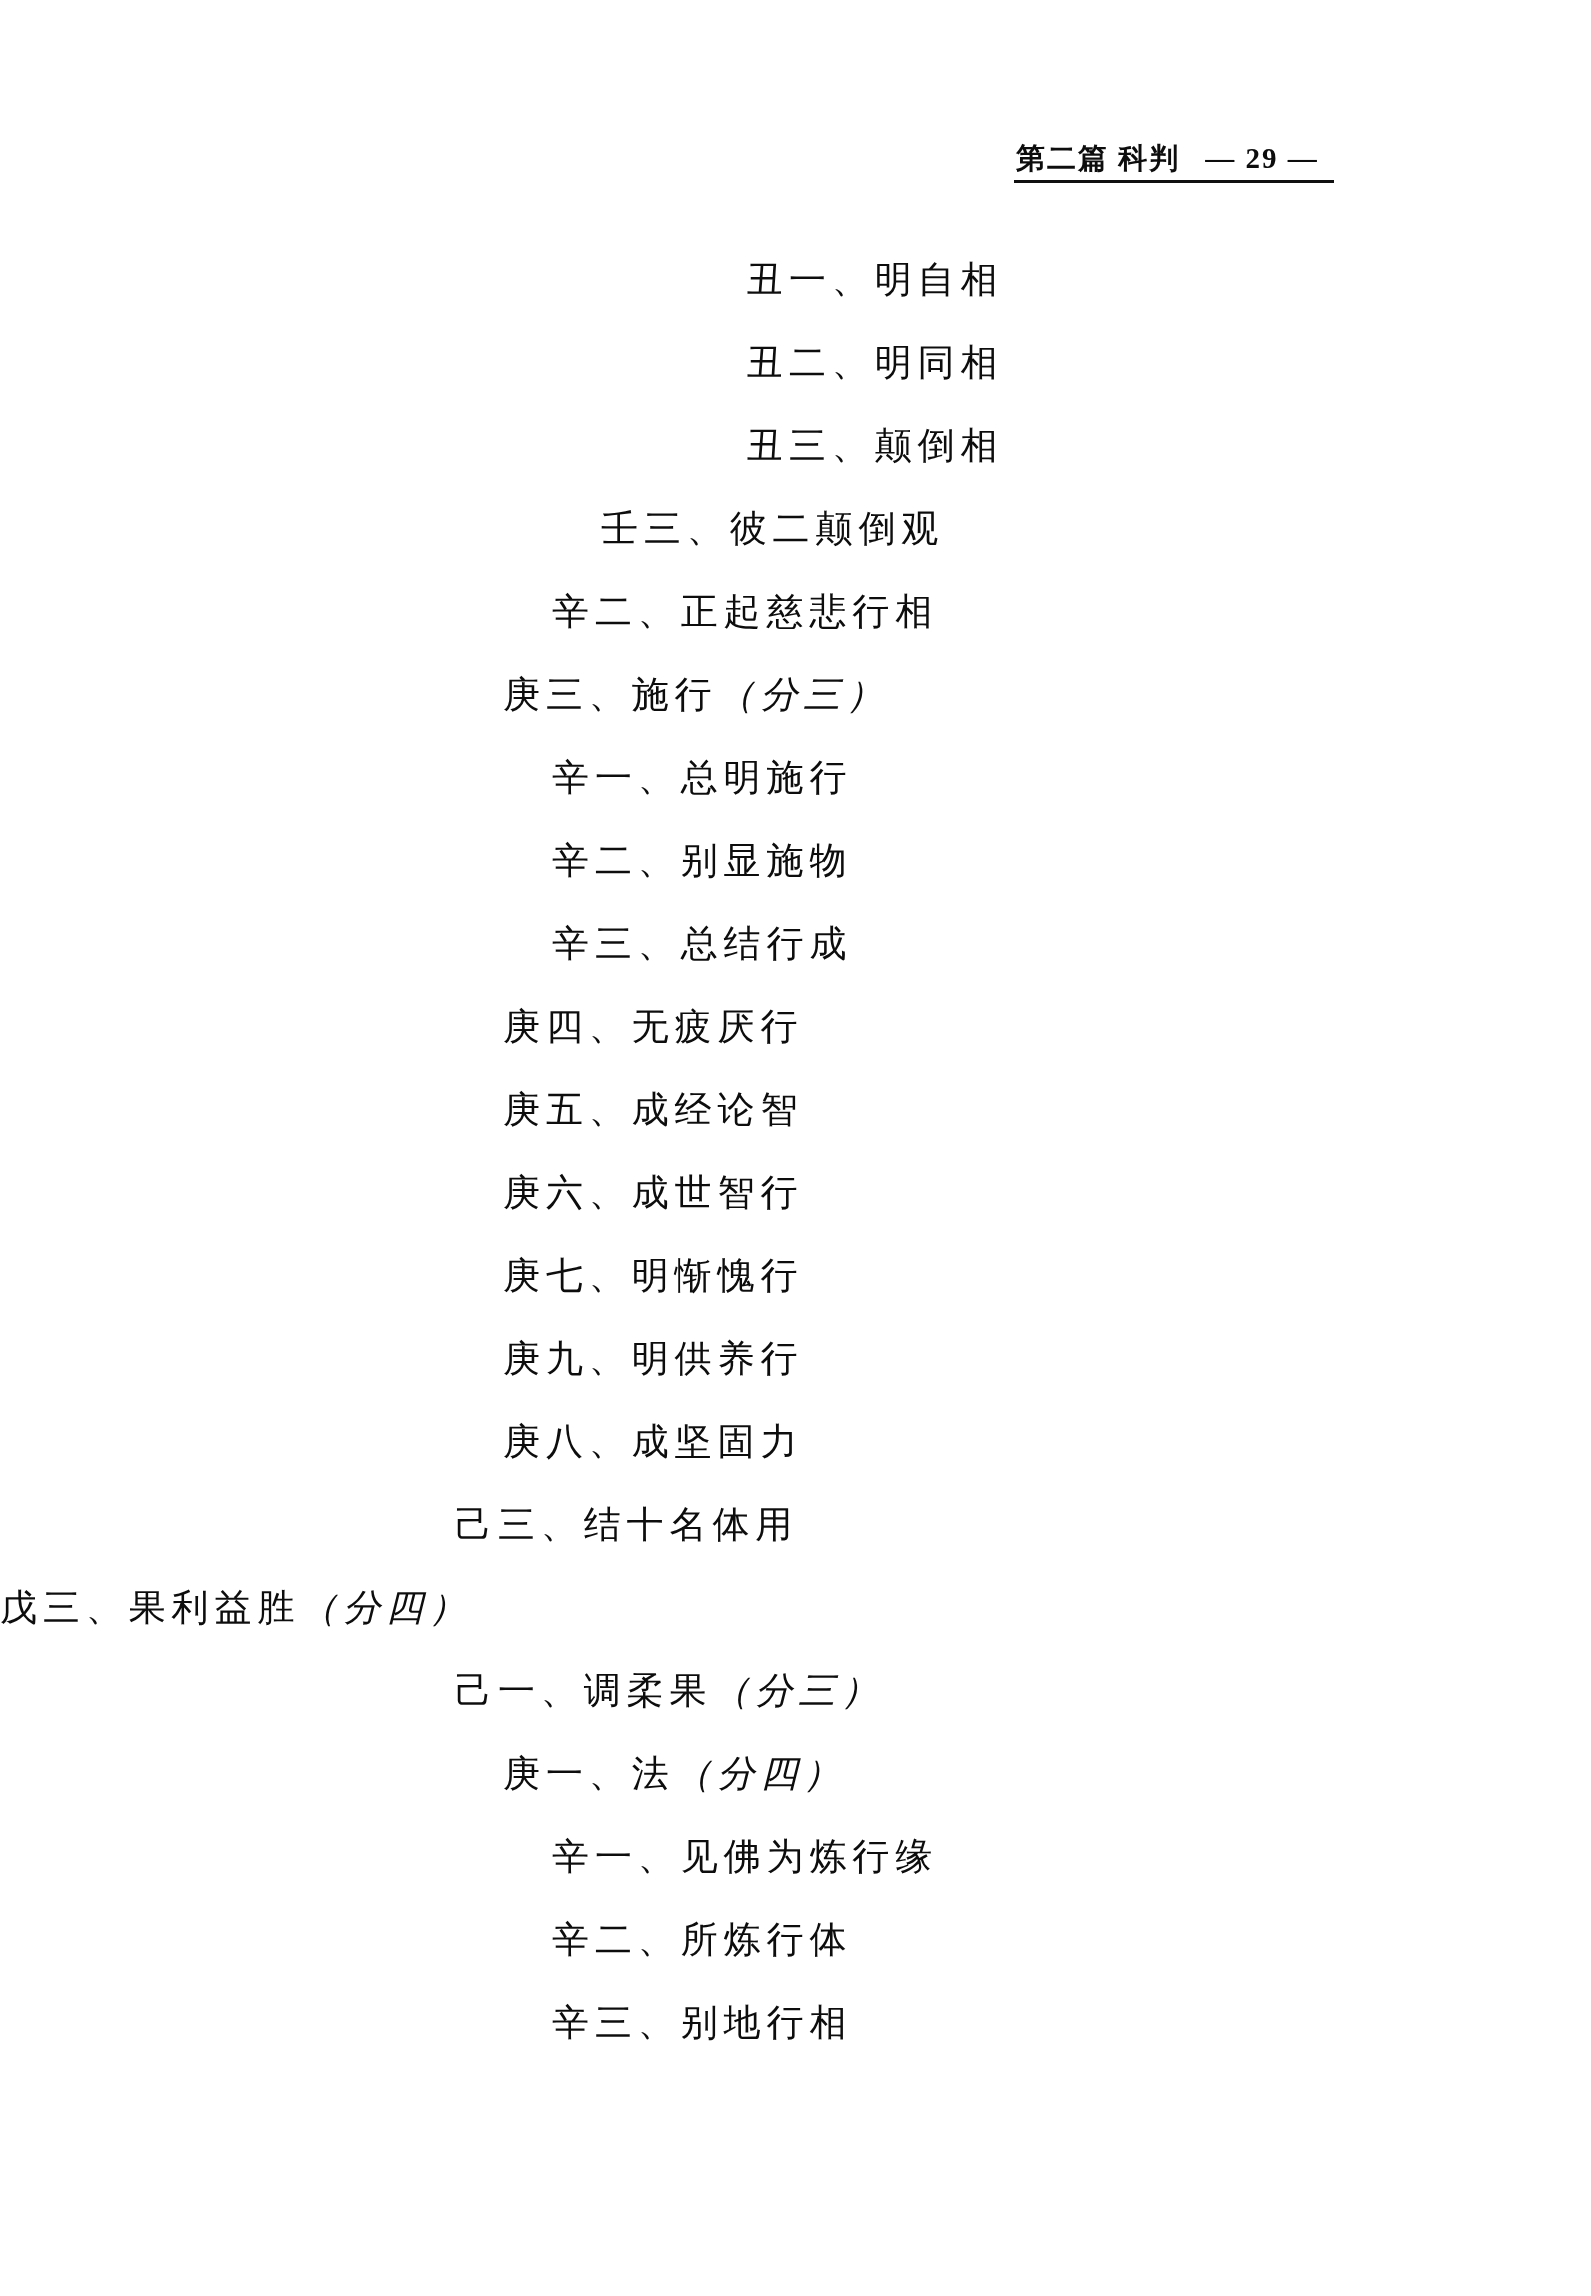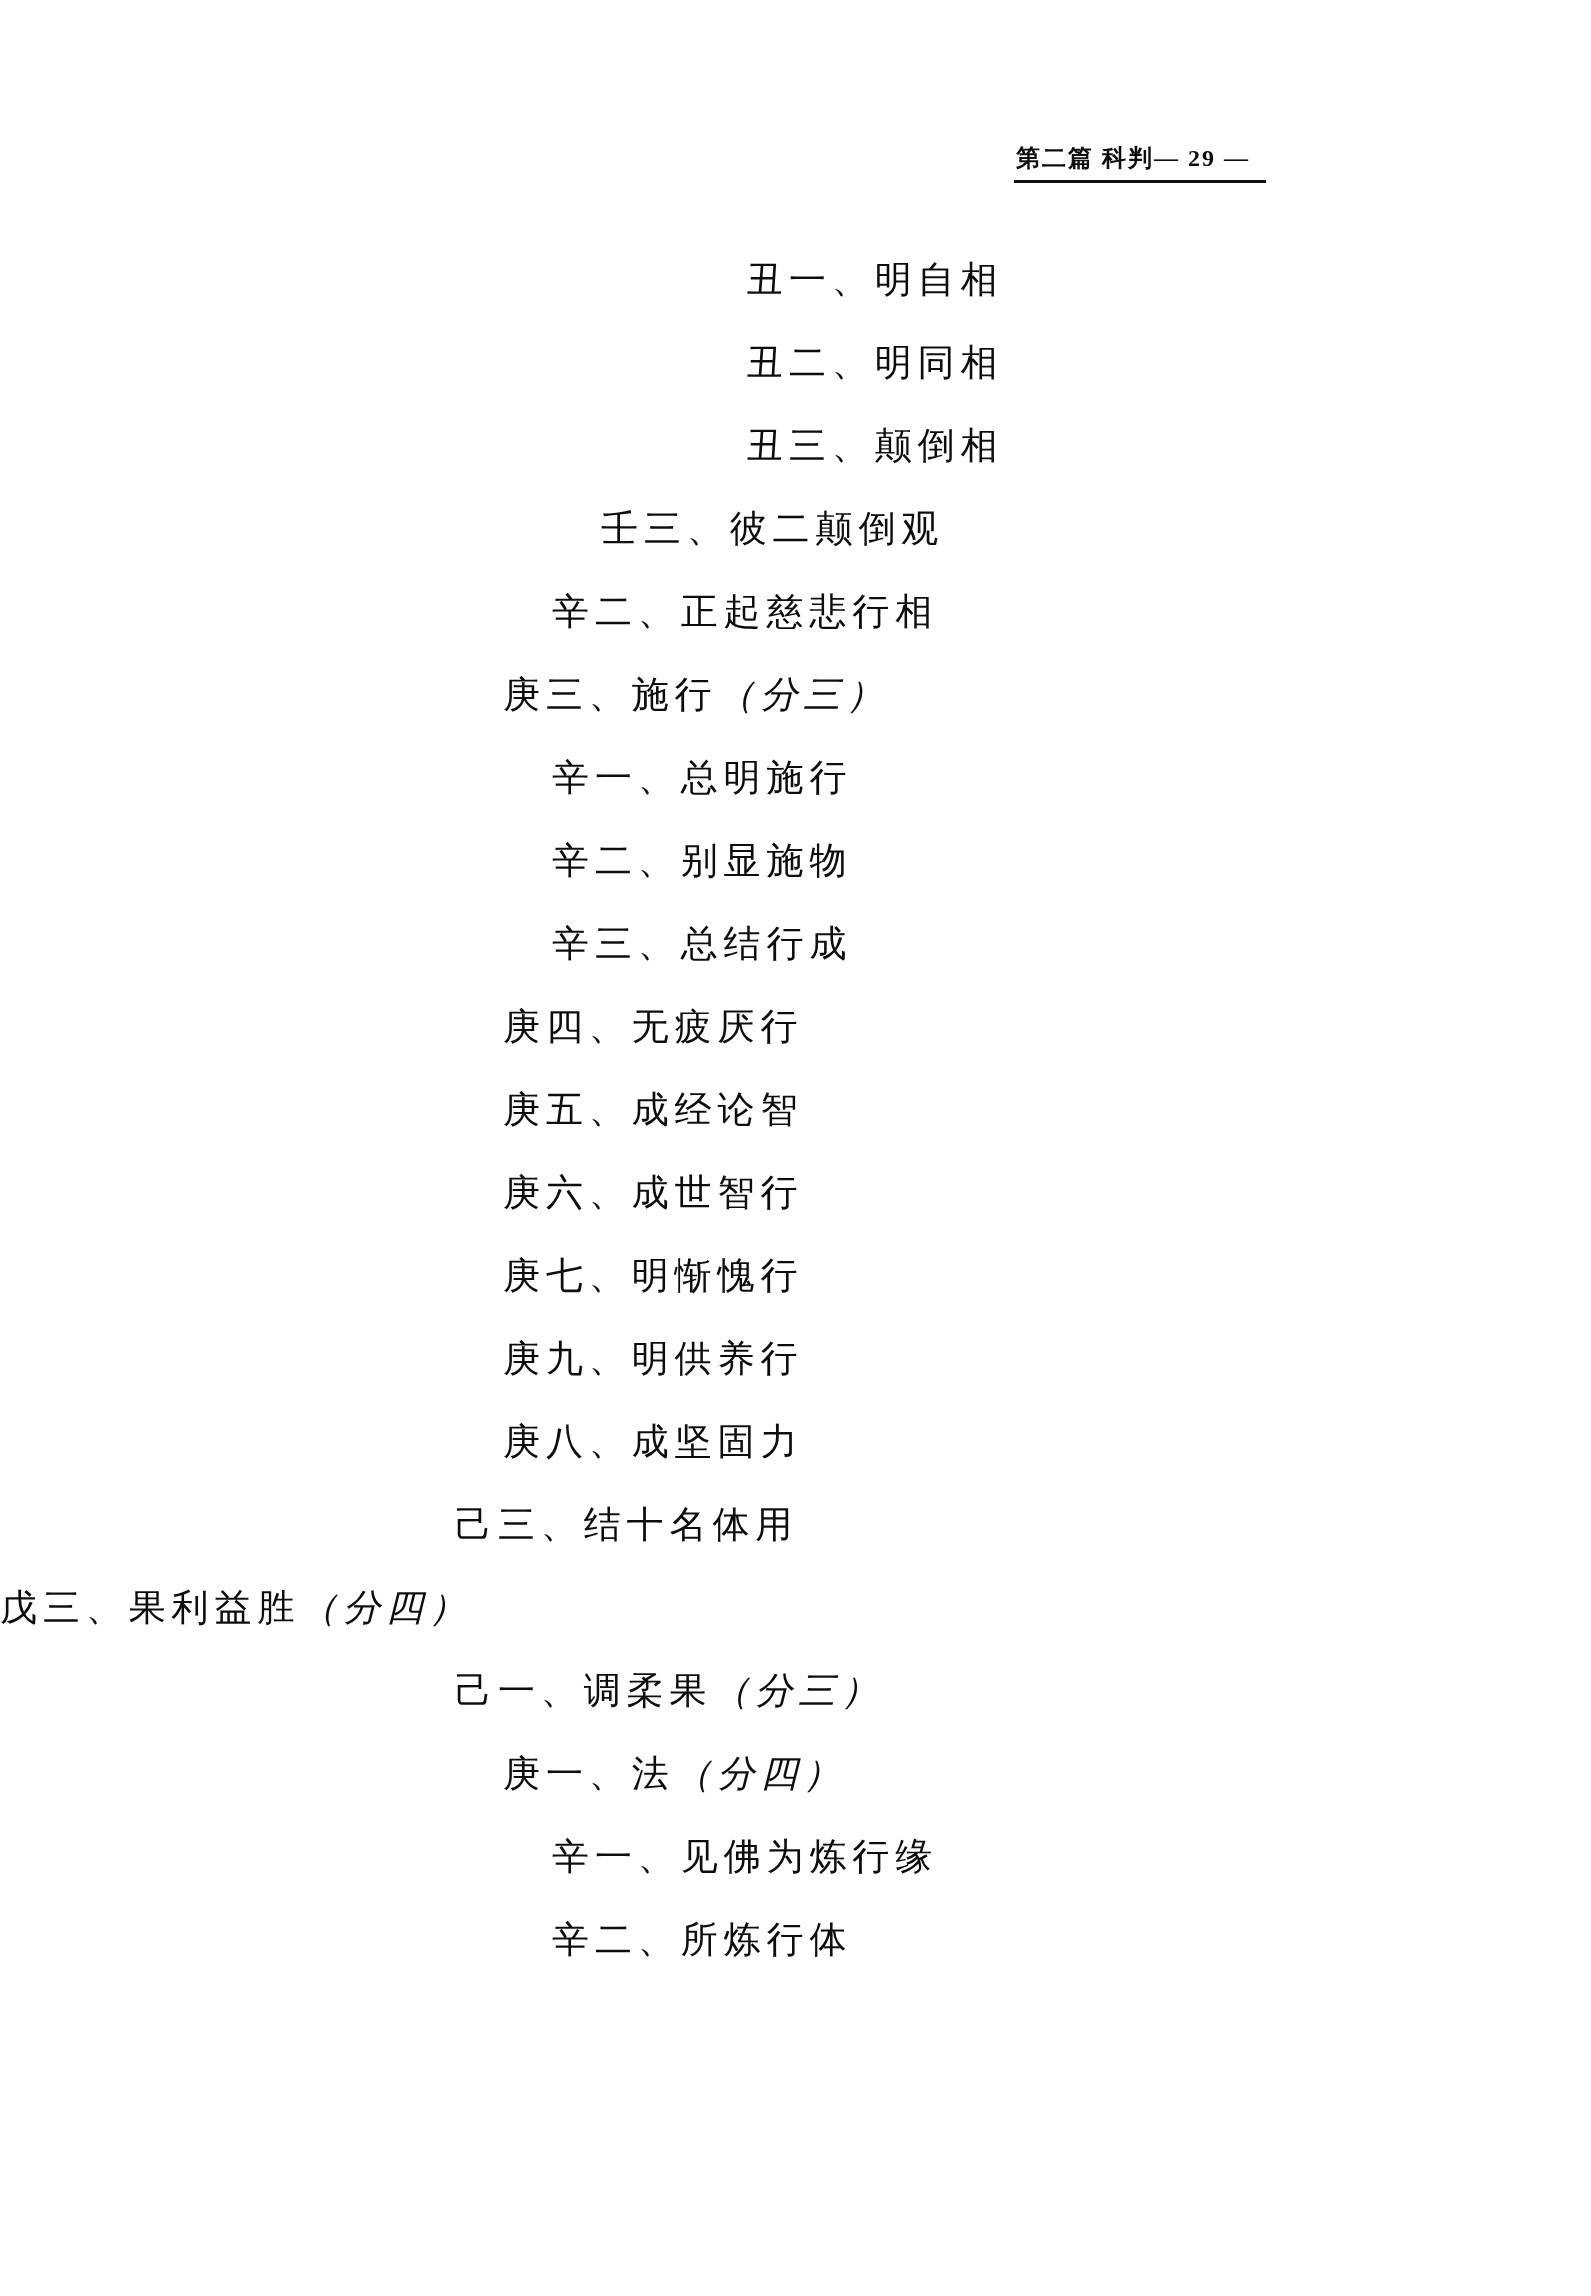--- a/index.html
+++ b/index.html
@@ -16,21 +16,22 @@
     position: absolute;
     inset: 0;
     background: #ffffff;
   }
   .header {
     position: absolute;
     top: 140px;
     left: 1014px;
     display: flex;
     align-items: baseline;
-    font-size: 24px;
+    gap: 25px;
+    font-size: 29px;
     line-height: 37px;
     font-weight: bold;
     letter-spacing: 2px;
     border-bottom: 3.9px solid #101010;
     padding: 0 15.6px 2.9px 2px;
     white-space: pre;
   }
   .outline {
     position: absolute;
     top: 238px;
@@ -75,16 +76,17 @@
       <div class="outline-line" style="margin-left: 503px;"><span>庚六、成世智行</span></div>
       <div class="outline-line" style="margin-left: 503px;"><span>庚七、明惭愧行</span></div>
       <div class="outline-line" style="margin-left: 503px;"><span>庚九、明供养行</span></div>
       <div class="outline-line" style="margin-left: 503px;"><span>庚八、成坚固力</span></div>
       <div class="outline-line" style="margin-left: 455px;"><span>己三、结十名体用</span></div>
       <div class="outline-line" style=""><span>戊三、果利益胜</span><span class="paren">（分四）</span></div>
       <div class="outline-line" style="margin-left: 455px;"><span>己一、调柔果</span><span class="paren">（分三）</span></div>
       <div class="outline-line" style="margin-left: 503px;"><span>庚一、法</span><span class="paren">（分四）</span></div>
       <div class="outline-line" style="margin-left: 552px;"><span>辛一、见佛为炼行缘</span></div>
       <div class="outline-line" style="margin-left: 552px;"><span>辛二、所炼行体</span></div>
+      <div class="outline-line" style="margin-left: 552px;"><span>辛三、别地行相</span></div>
     </div>
 
 </div>
 
 
 </body></html>

